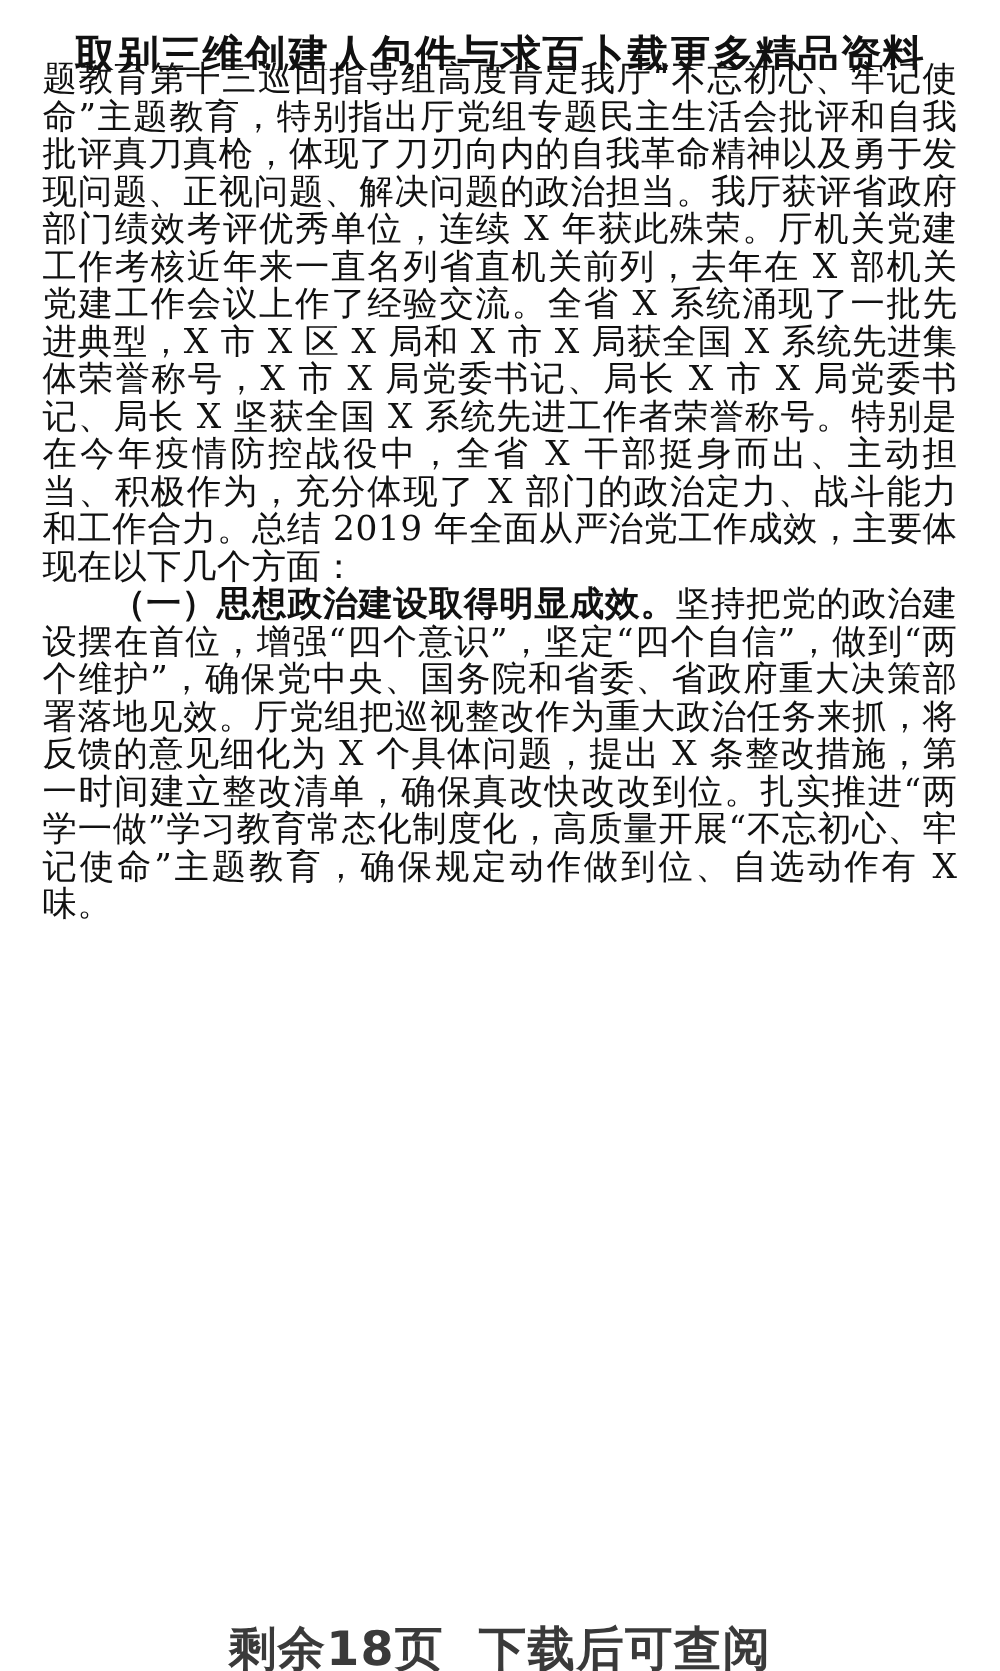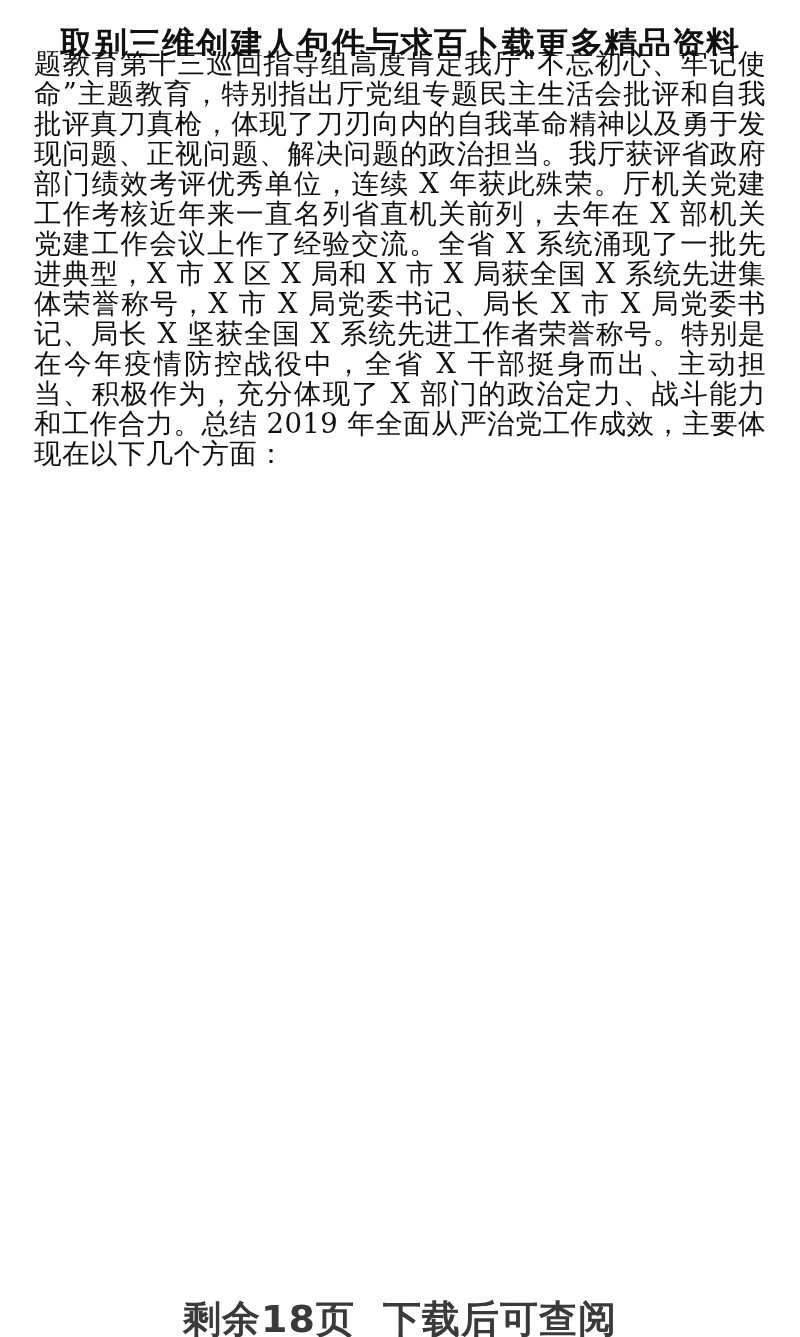--- a/index.html
+++ b/index.html
@@ -79,20 +79,23 @@
 <body>
 
 <div class="page">
 
   <div class="clipped-title">取别三维创建人包件与求百卜载更多精品资料</div>
 
   <div class="body-text">
 
     <p class="para">题教育第十三巡回指导组高度肯定我厅“不忘初心、牢记使命”主题教育，特别指出厅党组专题民主生活会批评和自我批评真刀真枪，体现了刀刃向内的自我革命精神以及勇于发现问题、正视问题、解决问题的政治担当。我厅获评省政府部门绩效考评优秀单位，连续 X 年获此殊荣。厅机关党建工作考核近年来一直名列省直机关前列，去年在 X 部机关党建工作会议上作了经验交流。全省 X 系统涌现了一批先进典型，X 市 X 区 X 局和 X 市 X 局获全国 X 系统先进集体荣誉称号，X 市 X 局党委书记、局长 X 市 X 局党委书记、局长 X 坚获全国 X 系统先进工作者荣誉称号。特别是在今年疫情防控战役中，全省 X 干部挺身而出、主动担当、积极作为，充分体现了 X 部门的政治定力、战斗能力和工作合力。总结 2019 年全面从严治党工作成效，主要体现在以下几个方面：</p>
 
+    <p class="para indent">
+      <span class="bold">（一）思想政治建设取得明显成效。</span><span>坚持把党的政治建设摆在首位，增强“四个意识”，坚定“四个自信”，做到“两个维护”，确保党中央、国务院和省委、省政府重大决策部署落地见效。厅党组把巡视整改作为重大政治任务来抓，将反馈的意见细化为 X 个具体问题，提出 X 条整改措施，第一时间建立整改清单，确保真改快改改到位。扎实推进“两学一做”学习教育常态化制度化，高质量开展“不忘初心、牢记使命”主题教育，确保规定动作做到位、自选动作有 X 味。</span>
+    </p>
 
   </div>
 
   <div class="watermark">
     <span>剩余18页</span><span class="gap"></span><span>下载后可查阅</span>
   </div>
 
 </div>
 
 </body></html>

